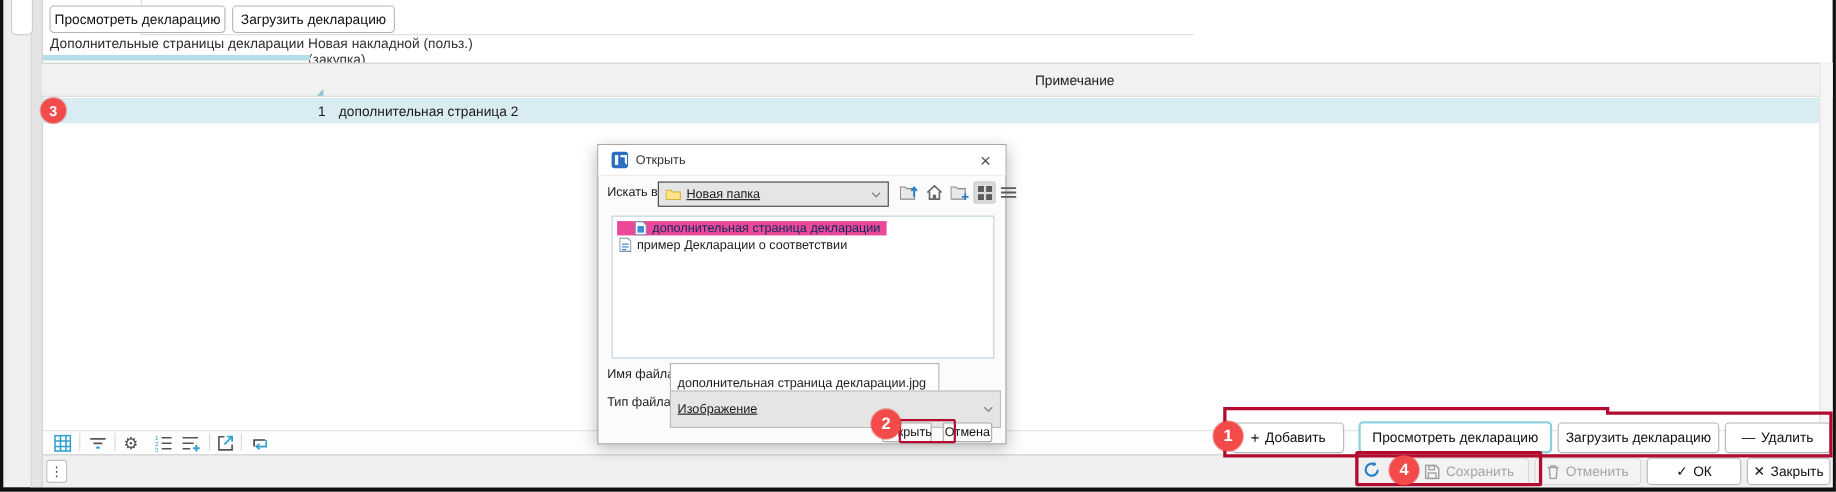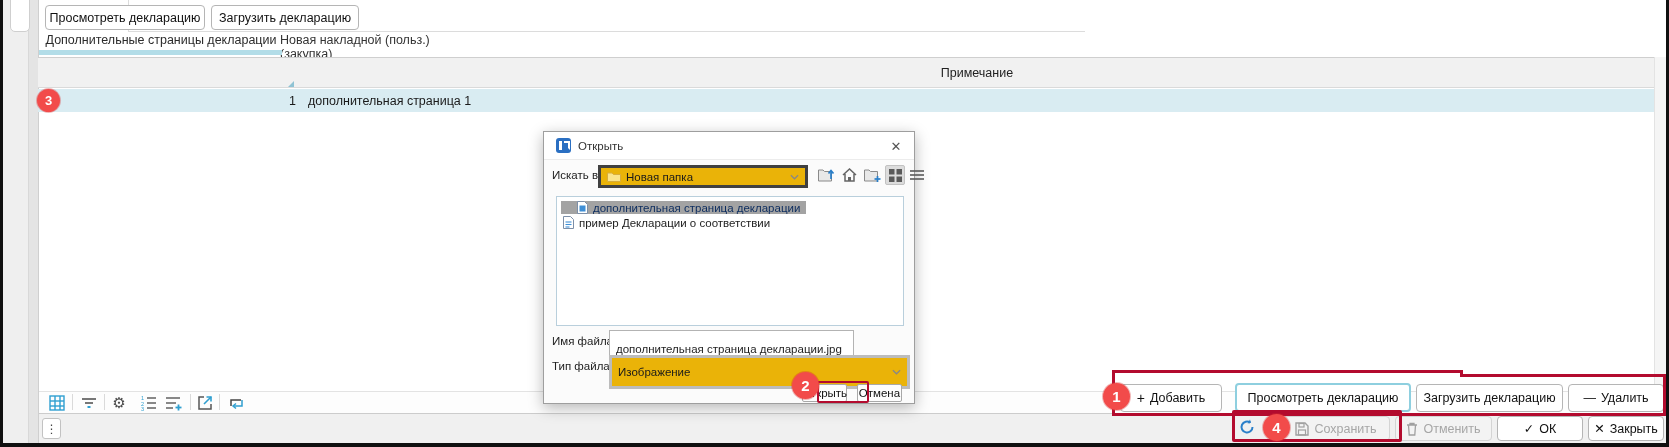--- a/index.html
+++ b/index.html
@@ -42,25 +42,25 @@
   .gridbar{left:39px;top:391px;width:1627px;height:22px;background:#fdfdfd;border-top:1px solid #e3e3e3;box-sizing:border-box;}
   .tool{position:absolute;top:394px;width:18px;height:17px;display:flex;align-items:center;justify-content:center;}
   .tooldiv{position:absolute;top:394px;width:1px;height:16px;background:#dadada;}
   
   .statusbar{left:39px;top:413px;width:1627px;height:30px;background:#f0f0f0;border-top:1px solid #cccccc;box-sizing:border-box;}
   .more-btn{left:42px;top:418px;width:19px;height:21px;background:#fff;border:1px solid #c2c2c2;border-radius:3px;display:flex;align-items:center;justify-content:center;color:#444;font-size:12px;box-sizing:border-box;}
   
   .dialog{left:543px;top:131px;width:372px;height:273px;background:#fbfbfb;border:1px solid #9e9e9e;box-shadow:0 4px 14px rgba(0,0,0,.28);box-sizing:border-box;z-index:60;font-size:11.5px;}
   .dlg-title{position:absolute;left:0;top:0;width:100%;height:28px;background:#ffffff;border-bottom:1px solid #ececec;display:flex;align-items:center;box-sizing:border-box;}
   .dlg-close{position:absolute;right:10px;top:6px;width:16px;height:16px;display:flex;align-items:center;justify-content:center;color:#555;font-size:13px;}
-  .combo{position:absolute;box-sizing:border-box;background:#eab308;border:3px solid #404040;display:flex;align-items:center;gap:5px;padding:0 6px;}
+  .combo{position:absolute;box-sizing:border-box;background:#e5e5e5;border:1px solid #404040;display:flex;align-items:center;gap:5px;padding:0 6px;text-decoration:underline;}
   .chev{margin-left:auto;width:9px;height:6px;}
   .filelist{position:absolute;left:12px;top:64px;width:348px;height:130px;background:#fff;border:1px solid #b9cfdc;box-sizing:border-box;padding-top:4px;}
   .fitem{display:flex;align-items:center;gap:5px;height:13px;margin:0 0 2px 4px;padding:0 6px 0 2px;width:fit-content;color:#1d1d1d;}
-  .fitem.sel{background:#a3a3a3;color:#0c2c5e;padding-left:16px;}
+  .fitem.sel{background:#ec4899;color:#0c2c5e;padding-left:16px;}
   .dlg-label{position:absolute;left:8px;color:#222;}
   .dlg-input{position:absolute;box-sizing:border-box;background:#fff;border:1px solid #b3b3b3;display:flex;align-items:center;padding:0 6px;color:#1d1d1d;}
   .dlg-btn{position:absolute;box-sizing:border-box;background:#fdfdfd;border:1px solid #a8a8a8;border-radius:2px;display:flex;align-items:center;justify-content:center;height:18px;color:#111;}
   .dlg-tool{position:absolute;top:33px;width:20px;height:20px;display:flex;align-items:center;justify-content:center;}
   .dlg-tool.pressed{background:#dcdcdc;border:1px solid #c2c2c2;border-radius:2px;box-sizing:border-box;}
   
   .badge{position:absolute;border-radius:50%;background:#f24b4a;color:#fff;font-weight:bold;display:flex;align-items:center;justify-content:center;z-index:130;box-shadow:0 0 0 1px rgba(214,48,48,.35);}
   .ann-rect{position:absolute;border:3px solid #b30b2e;box-sizing:border-box;z-index:120;border-radius:2px;}
   .ann-svg{left:0;top:0;width:1669px;height:447px;z-index:120;pointer-events:none;}
   .logo{width:15px;height:15px;border-radius:3px;background:#2a6fc2;margin:0 7px 0 12px;position:relative;}
@@ -95,21 +95,21 @@
 <div class="abs thead">
   <div class="th" style="left:262px;width:1354px;">
     <span>Примечание</span>
   </div>
   <div class="sort-tri" style="left:250px;top:23px;"></div>
   <div class="sort-tri" style="left:1616px;top:24px;"></div>
 </div>
 
 <div class="abs trow">
   <span class="c-num">1</span>
-  <span class="c-note">дополнительная страница 1</span>
+  <span class="c-note">дополнительная страница 2</span>
 </div>
 
 <div class="abs vscroll"></div>
 
 <div class="abs gridbar"></div>
 <div class="tool" style="left:48px;">
   <svg width="16" height="16" viewBox="0 0 16 16">
       <g stroke="#2f9fd0" stroke-width="1.4" fill="none">
         <rect x="1" y="1" width="14" height="14"></rect>
         <line x1="1" y1="6" x2="15" y2="6"></line>

